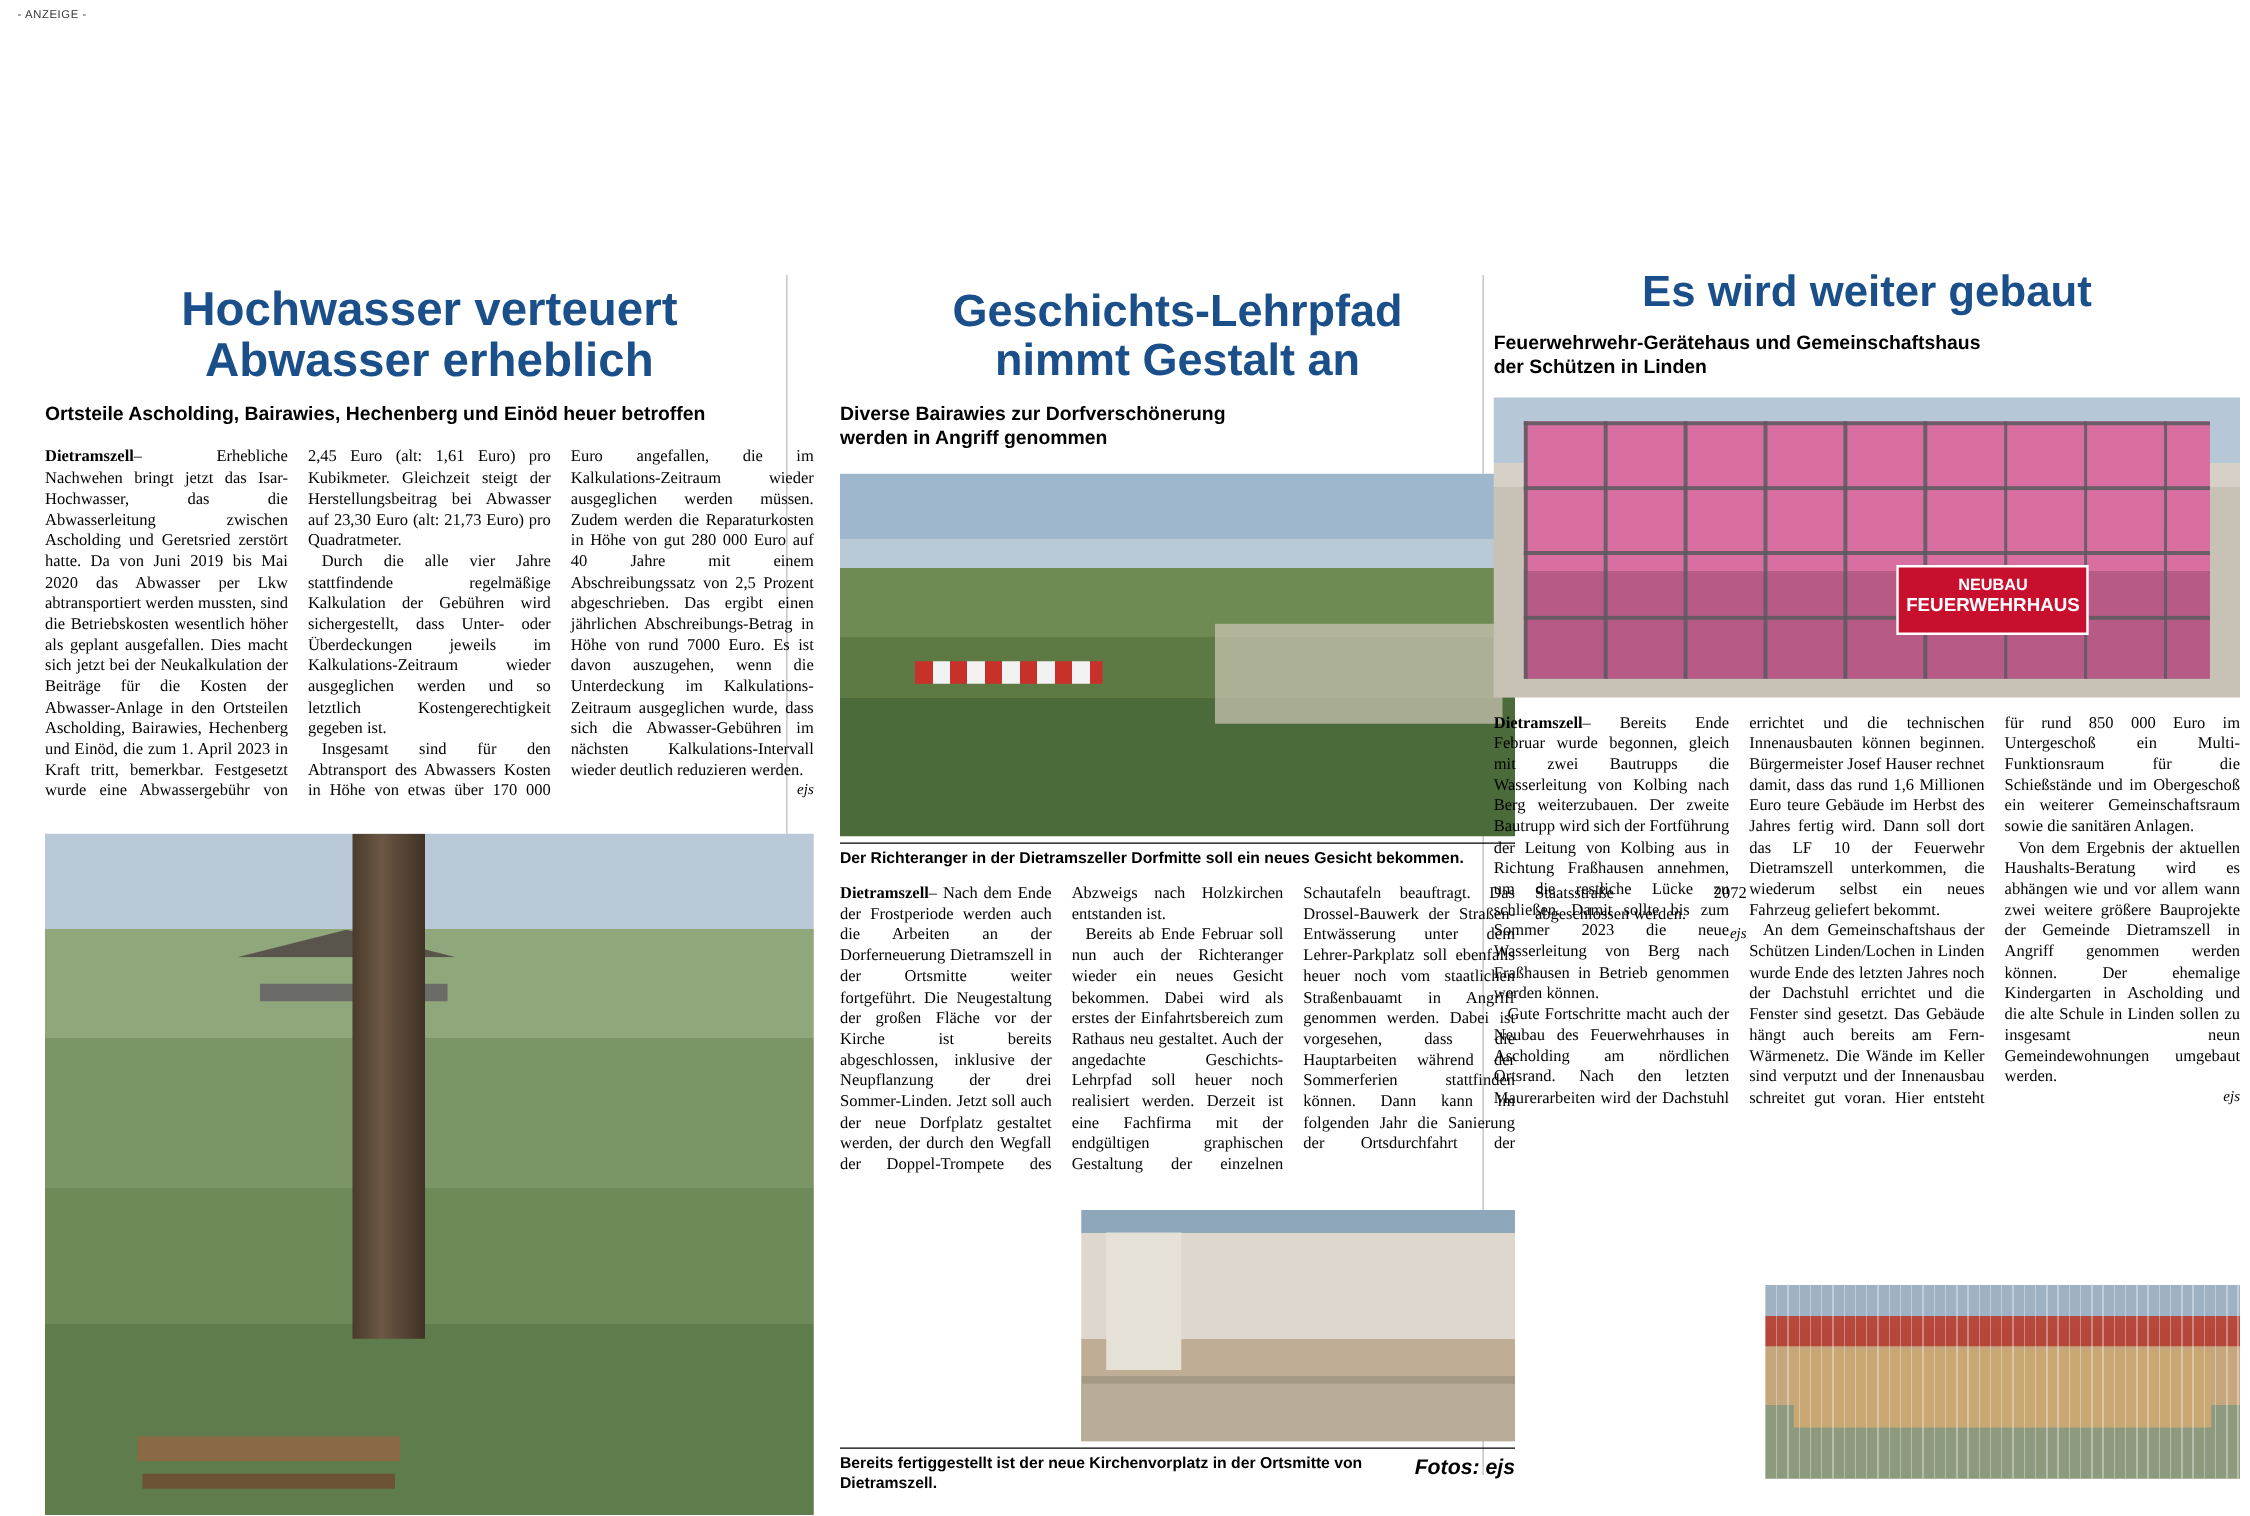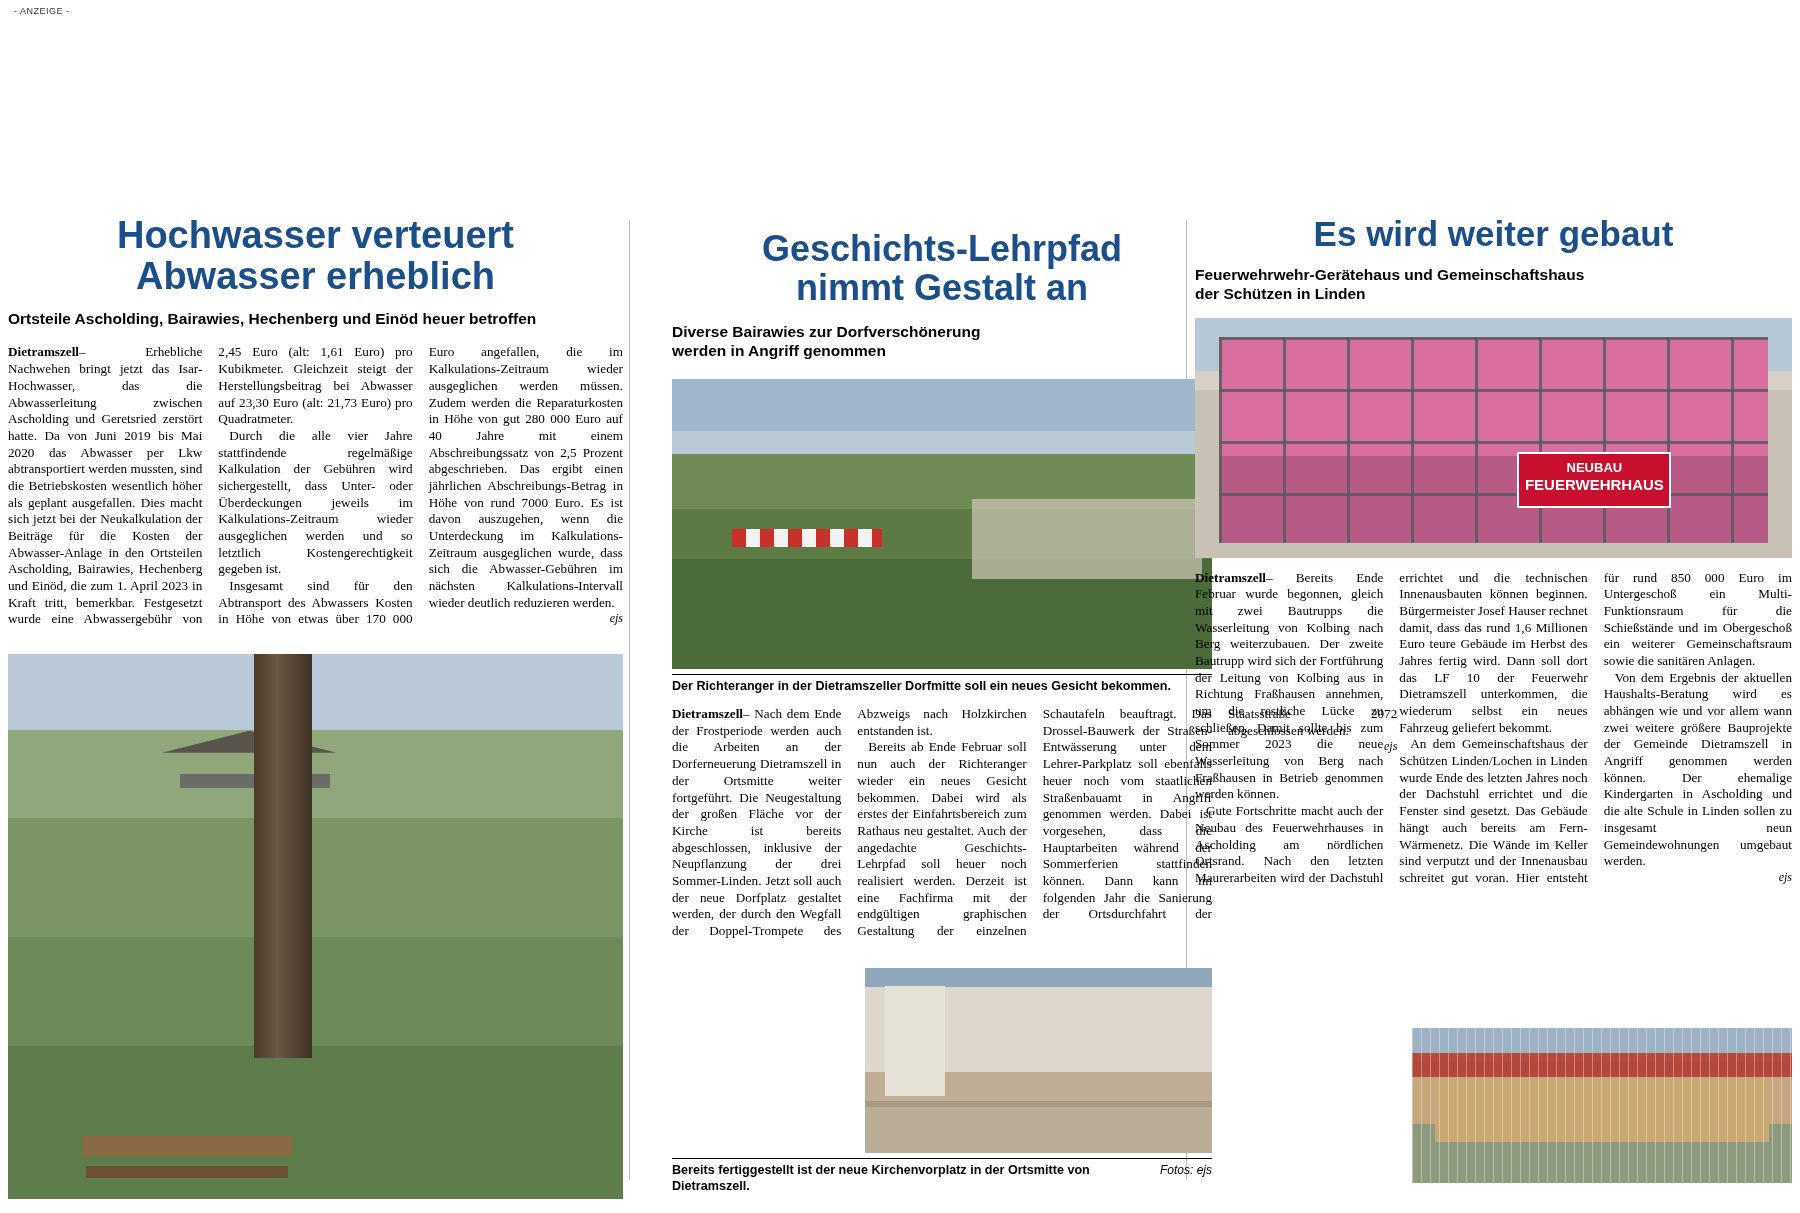--- a/index.html
+++ b/index.html
@@ -204,23 +204,23 @@
   .caption {
     font-family: "Liberation Sans", sans-serif;
     font-weight: bold;
     font-size: 12.6px;
     line-height: 1.24;
     margin-top: 5px;
     color: #000;
   }
   .caption .credit {
     float: right;
-    font-weight: normal;
+    font-weight: bold;
     font-style: italic;
-    font-size: 12px;
+    font-size: 17px;
   }
   .rule-top {
     border-top: 1px solid #000;
     padding-top: 4px;
   }
 
   
   .ph-field {
     background:
       linear-gradient(to bottom, #9fb7cc 0 18%, #b9c9d6 18% 26%, #6f8a52 26% 45%, #5d7a44 45% 62%, #4c6b3a 62% 100%);
@@ -302,21 +302,21 @@
 <body>
 
 <div class="page">
 
   <div class="anzeige">- ANZEIGE -</div>
 
 
   <div class="vrule vrule-1"></div>
   <div class="vrule vrule-2"></div>
 
-  <div class="col col-left" style="top:215px;">
+  <div class="col col-left" style="top:228px;margin-left:28px;">
     <h1 class="headline hl-left">
       <span>Hochwasser verteuert</span><br>
       <span>Abwasser erheblich</span>
     </h1>
     <div class="subhead" style="margin-top:12px;">Ortsteile Ascholding, Bairawies, Hechenberg und Einöd heuer betroffen</div>
 
     <div class="body-cols" style="margin-top:16px; column-count:3; height:300px;">
       <p class="first">
         <span class="dateline">Dietramszell</span><span>– Erhebliche Nachwehen bringt jetzt das Isar-Hochwasser, das die Abwasserleitung zwischen Ascholding und Geretsried zerstört hatte. Da von Juni 2019 bis Mai 2020 das Abwasser per Lkw abtransportiert werden mussten, sind die Betriebskosten wesentlich höher als geplant ausgefallen. Dies macht sich jetzt bei der Neukalkulation der Beiträge für die Kosten der Abwasser-Anlage in den Ortsteilen Ascholding, Bairawies, Hechenberg und Einöd, die zum 1. April 2023 in Kraft tritt, bemerkbar. Festgesetzt wurde eine Abwassergebühr von 2,45 Euro (alt: 1,61 Euro) pro Kubikmeter. Gleichzeit steigt der Herstellungsbeitrag bei Abwasser auf 23,30 Euro (alt: 21,73 Euro) pro Quadratmeter.</span>
       </p>

